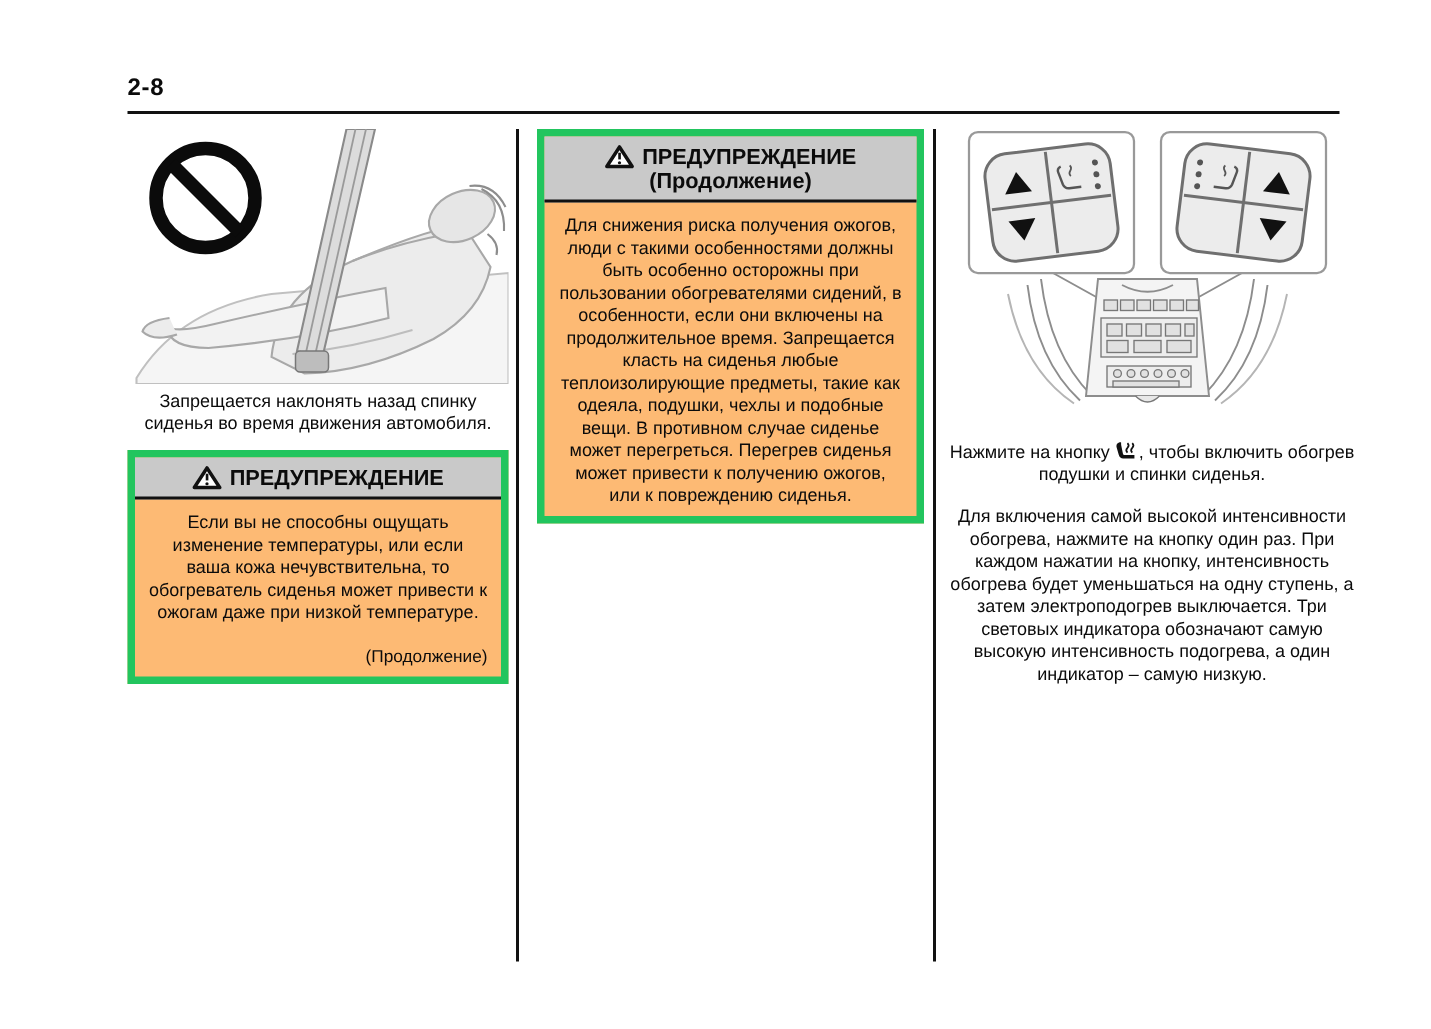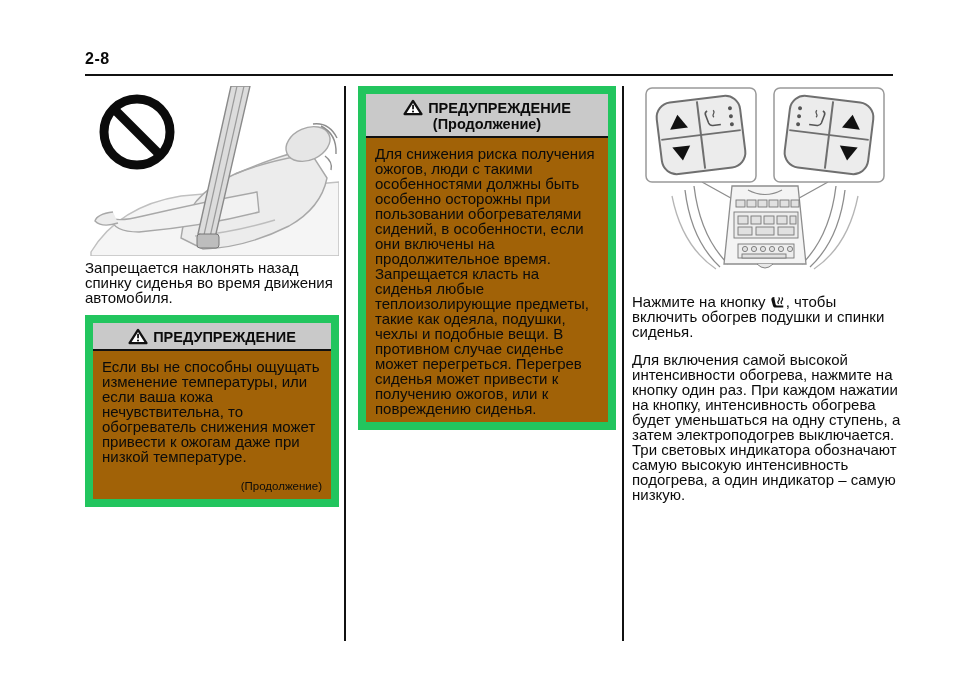--- a/index.html
+++ b/index.html
@@ -12,26 +12,26 @@
   .page-num{font-size:16px;font-weight:bold;letter-spacing:.5px;}
   .page-title{font-size:16px;font-weight:bold;}
   .header-rule{position:absolute;left:85px;top:74px;width:808px;height:2px;background:#111;}
   .divider{position:absolute;top:86px;height:555px;width:2px;background:#111;}
   .divider.d1{left:344px;}
   .divider.d2{left:622px;}
   .col{position:absolute;top:86px;}
   .col1{left:85px;width:254px;}
   .col2{left:358px;width:258px;}
   .col3{left:632px;width:272px;}
-  .body-text{font-size:15px;line-height:15px;margin:0;}
+  .body-text{font-size:12px;line-height:15px;margin:0;text-align:center;}
   .para{margin:0 0 10px 0;}
   .caption{margin-top:4px;}
   .section-heading{font-size:19px;line-height:20px;font-weight:bold;margin:10px 0 0 0;}
   .illustration{display:block;}
-  .warnbox{border:8px solid #22c55e;background:#a16207;}
+  .warnbox{border:5px solid #22c55e;background:#fdba74;}
   .warnhead{
     background:#c9c9c9;border-bottom:2px solid #111;text-align:center;
     padding:5px 4px 4px 4px;font-weight:bold;font-size:14.5px;line-height:16px;
   }
   .warnhead .headline{display:flex;align-items:center;justify-content:center;gap:5px;}
   .warnhead .subline{display:block;}
   .warnbody{padding:8px 9px 6px 9px;}
   .continuation{text-align:right;padding:10px 9px 7px 0;font-size:11.5px;}
   .warn-tri{width:20px;height:17px;flex:0 0 auto;}
   .seaticon{width:16px;height:13px;vertical-align:-2px;}
@@ -83,21 +83,21 @@
       <span class="headline">
         <svg class="warn-tri" viewBox="0 0 26 22">
           <path d="M13 2.5 L24 19.5 L2 19.5 Z" fill="#ffffff" stroke="#111" stroke-width="3" stroke-linejoin="round"></path>
           <rect x="11.9" y="7.5" width="2.3" height="5.8" fill="#111"></rect>
           <circle cx="13" cy="16.2" r="1.4" fill="#111"></circle>
         </svg>
         <span>ПРЕДУПРЕЖДЕНИЕ</span>
       </span>
     </div>
     <div class="warnbody">
-      <p class="body-text">Если вы не способны ощущать изменение температуры, или если ваша кожа нечувствительна, то обогреватель снижения может привести к ожогам даже при низкой температуре.</p>
+      <p class="body-text">Если вы не способны ощущать изменение температуры, или если ваша кожа нечувствительна, то обогреватель сиденья может привести к ожогам даже при низкой температуре.</p>
     </div>
     <div class="continuation">(Продолжение)</div>
   </div>
 </div>
 
 <div class="col col2">
   <div class="warnbox">
     <div class="warnhead">
       <span class="headline">
         <svg class="warn-tri" viewBox="0 0 26 22">

